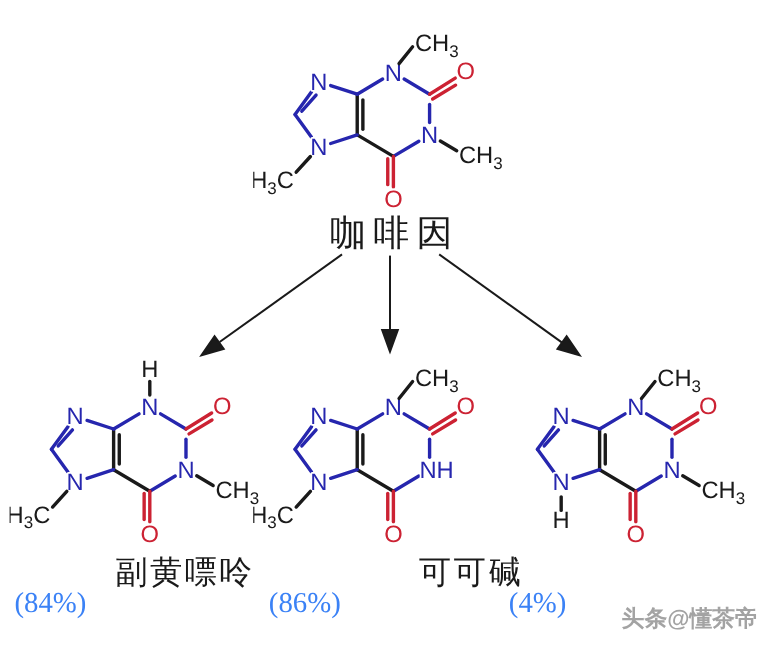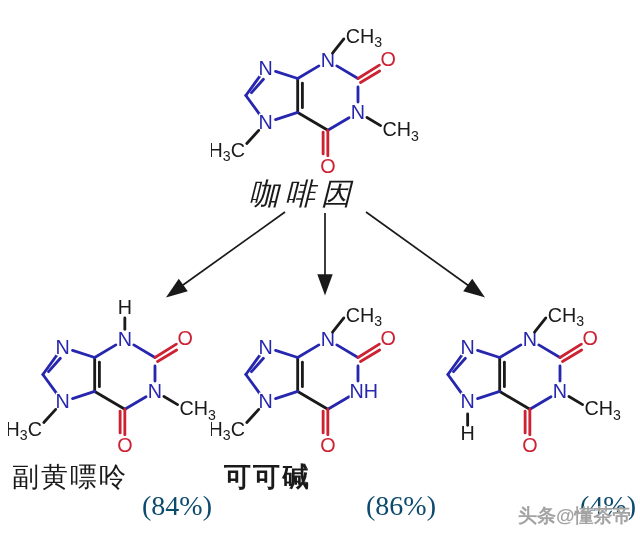--- a/index.html
+++ b/index.html
@@ -7,29 +7,29 @@
     position:relative;width:640px;height:540px;background:#fff;overflow:hidden;
     font-family:"Liberation Serif","DejaVu Serif",serif;color:#111;
   }
   .mol{position:absolute;width:212px;height:170px;}
   .mol svg{display:block;width:100%;height:100%;}
   .mol text{
     font-family:"Liberation Sans","DejaVu Sans",sans-serif;
     paint-order:stroke;stroke:#fff;stroke-width:3px;stroke-linejoin:round;
   }
   .cap-label{
-    position:absolute;font-size:30px;letter-spacing:6px;
-    color:#1a1a1a;white-space:nowrap;font-style:italic;
+    position:absolute;text-align:center;font-size:30px;letter-spacing:6px;
+    color:#1a1a1a;white-space:nowrap;
   }
   .name-label{
-    position:absolute;text-align:left;font-size:27px;letter-spacing:2px;
+    position:absolute;text-align:right;font-size:27px;letter-spacing:2px;
     color:#1a1a1a;white-space:nowrap;
   }
   .pct-label{
-    position:absolute;text-align:right;font-size:28px;color:#0c4a6e;white-space:nowrap;
+    position:absolute;text-align:left;font-size:24px;color:#3b82f6;white-space:nowrap;
   }
   #arrows{position:absolute;left:0;top:205px;width:640px;height:100px;pointer-events:none;}
   #watermark{
     position:absolute;left:518px;top:503px;font-size:19px;font-weight:bold;
     font-family:"Liberation Sans","DejaVu Sans",sans-serif;
     color:#a3a3a3;text-shadow:1px 1px 0 rgba(255,255,255,.95);white-space:nowrap;
   }
 </style>
 </head>
 <body>
@@ -139,21 +139,21 @@
         <text x="188" y="51" fill="#cc2233" font-size="21" text-anchor="middle"><tspan>O</tspan></text>
         <text x="124" y="164" fill="#cc2233" font-size="21" text-anchor="middle"><tspan>O</tspan></text>
         <text x="124" y="52" fill="#2626ae" font-size="21" text-anchor="middle"><tspan>N</tspan></text>
         <line x1="129" y1="37" x2="141" y2="22" stroke="#1a1a1a" stroke-width="3" stroke-linecap="round"></line>
         <text x="143" y="26" fill="#1a1a1a" font-size="21" text-anchor="start"><tspan>C</tspan><tspan>H</tspan><tspan dy="5" font-size="15">3</tspan></text>
         <text x="147" y="107" fill="#2626ae" font-size="21" text-anchor="start"><tspan>N</tspan><tspan>H</tspan></text>
         <line x1="50.6" y1="119.1" x2="38" y2="133" stroke="#1a1a1a" stroke-width="3" stroke-linecap="round"></line>
         <text x="36" y="147" fill="#1a1a1a" font-size="21" text-anchor="end"><tspan>H</tspan><tspan dy="5" font-size="15">3</tspan><tspan dy="-5">C</tspan></text>
       </svg>
   </div>
-  <div class="name-label" style="left:224px;top:459px;width:212px;font-weight:bold;">可可碱</div>
+  <div class="name-label" style="left:224px;top:459px;width:212px;">可可碱</div>
   <div class="pct-label" style="left:224px;top:490px;width:212px;">(86%)</div>
 
   <div class="mol" style="left:413px;top:297px;">
     <svg viewBox="0 0 225 180">
         <line x1="133.5" y1="50.6" x2="156" y2="64" stroke="#2626ae" stroke-width="3" stroke-linecap="round"></line>
         <line x1="156" y1="73" x2="156" y2="89" stroke="#2626ae" stroke-width="3" stroke-linecap="round"></line>
         <line x1="146.5" y1="105.6" x2="124" y2="119" stroke="#2626ae" stroke-width="3" stroke-linecap="round"></line>
         <line x1="124" y1="119" x2="92" y2="100" stroke="#1a1a1a" stroke-width="3" stroke-linecap="round"></line>
         <line x1="92" y1="64" x2="92" y2="100" stroke="#1a1a1a" stroke-width="3" stroke-linecap="round"></line>
         <line x1="97" y1="69" x2="97" y2="95" stroke="#1a1a1a" stroke-width="3" stroke-linecap="round"></line>

